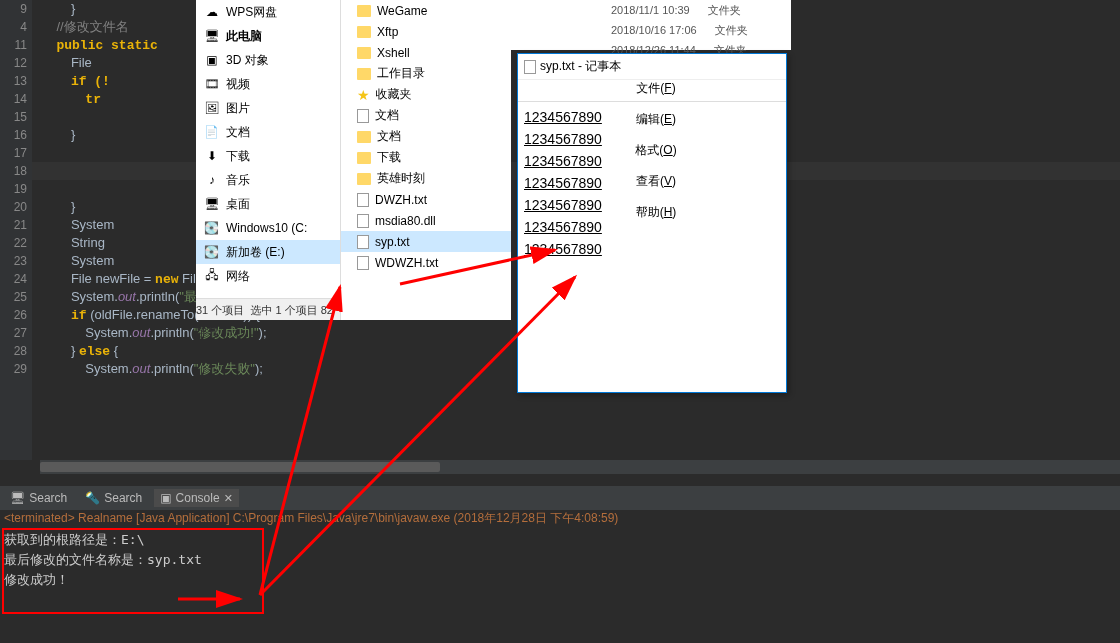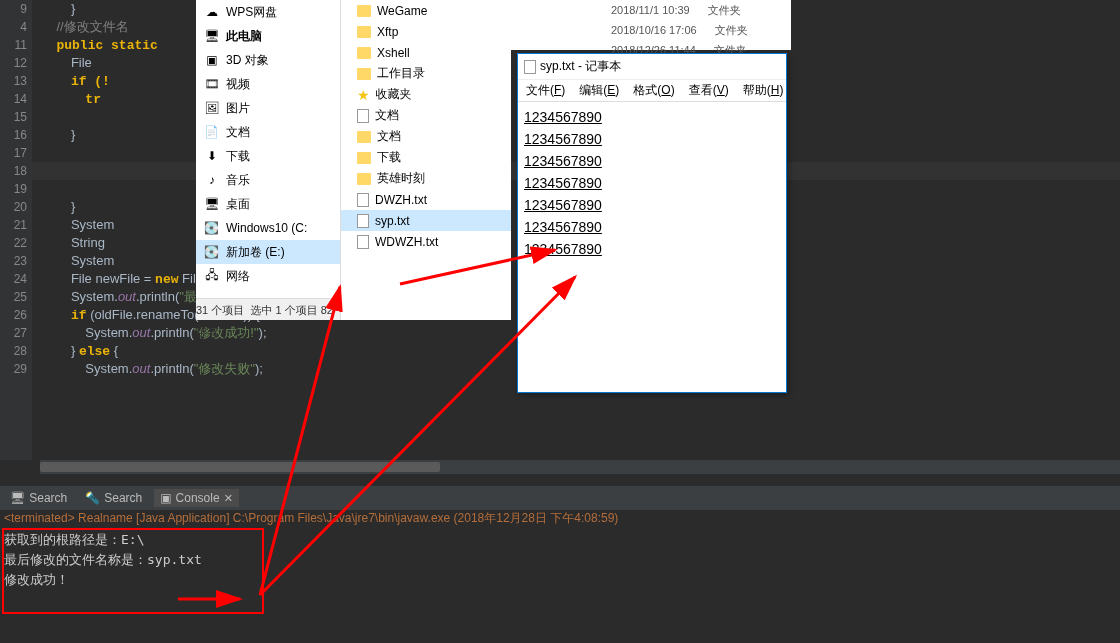--- a/index.html
+++ b/index.html
@@ -33,21 +33,21 @@
 .file-icon-g { width: 12px; height: 14px; background: #fff; border: 1px solid #999; display: inline-block; position: relative; }
 .star-icon { color: #f5c518; font-size: 14px; }
 
 
 .file-meta { position: absolute; top: 0; left: 511px; width: 280px; height: 50px; background: #fff; font-size: 11px; color: #555; z-index: 4; }
 .meta-row { height: 20px; display: flex; align-items: center; padding-left: 100px; gap: 18px; }
 
 
 .notepad { position: absolute; top: 53px; left: 517px; width: 270px; height: 340px; background: #fff; border: 1px solid #0078d7; z-index: 10; box-shadow: 2px 2px 6px rgba(0,0,0,0.3); }
 .notepad-title { height: 26px; background: #fff; display: flex; align-items: center; padding-left: 6px; font-size: 12px; gap: 4px; border-bottom: 1px solid #eee; }
-.notepad-menu { height: 22px; display: flex; align-items: center; gap: 14px; padding-left: 8px; font-size: 12px; border-bottom: 1px solid #ddd; }
+.notepad-menu { height: 22px; display: flex; align-items: center; gap: 14px; padding-left: 8px; font-size: 12px; border-bottom: 1px solid #ddd; flex-direction: column; }
 .notepad-menu span u { text-decoration: underline; }
 .notepad-body { padding: 4px 6px; font-size: 14px; font-family: Consolas, monospace; line-height: 22px; text-decoration: underline; }
 
 
 .bottom-tabs { position: absolute; top: 486px; left: 0; right: 0; height: 24px; background: #3c3f41; display: flex; align-items: center; gap: 6px; padding-left: 4px; font-size: 12px; color: #bbb; }
 .tab { padding: 2px 6px; display: flex; align-items: center; gap: 4px; }
 .tab.active { background: #4b4b4b; }
 .console-status { position: absolute; top: 510px; left: 0; right: 0; height: 20px; color: #b46e3c; font-size: 12px; padding-left: 4px; background: #2b2b2b; overflow:hidden; }
 .console-out { position: absolute; top: 530px; left: 4px; right: 4px; height: 100px; color: #ccc; font-size: 13px; line-height: 20px; font-family: Consolas, "SimSun", monospace; }
 .console-out .big { font-family: Consolas, monospace; }
@@ -207,20 +207,24 @@
       <span>下载</span>
     </div>
   <div class="file-row">
       <span class="folder-icon"></span>
       <span>英雄时刻</span>
     </div>
   <div class="file-row">
       <span class="file-icon-g"></span>
       <span>DWZH.txt</span>
     </div>
+  <div class="file-row">
+      <span class="file-icon-g"></span>
+      <span>msdia80.dll</span>
+    </div>
   <div class="file-row selected">
       <span class="file-icon-g"></span>
       <span>syp.txt</span>
     </div>
   <div class="file-row">
       <span class="file-icon-g"></span>
       <span>WDWZH.txt</span>
     </div>
 </div>
 

